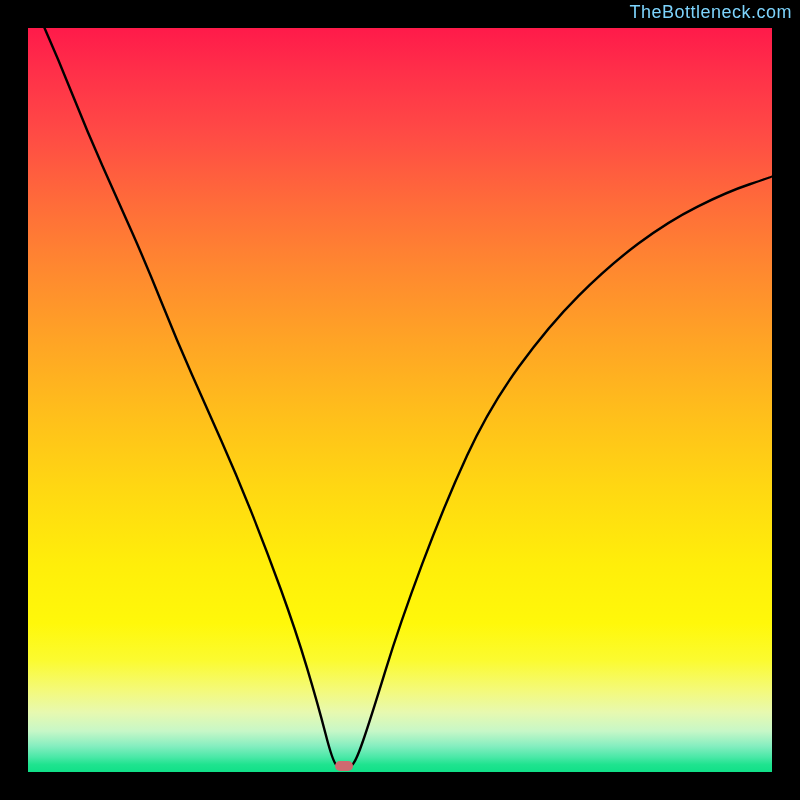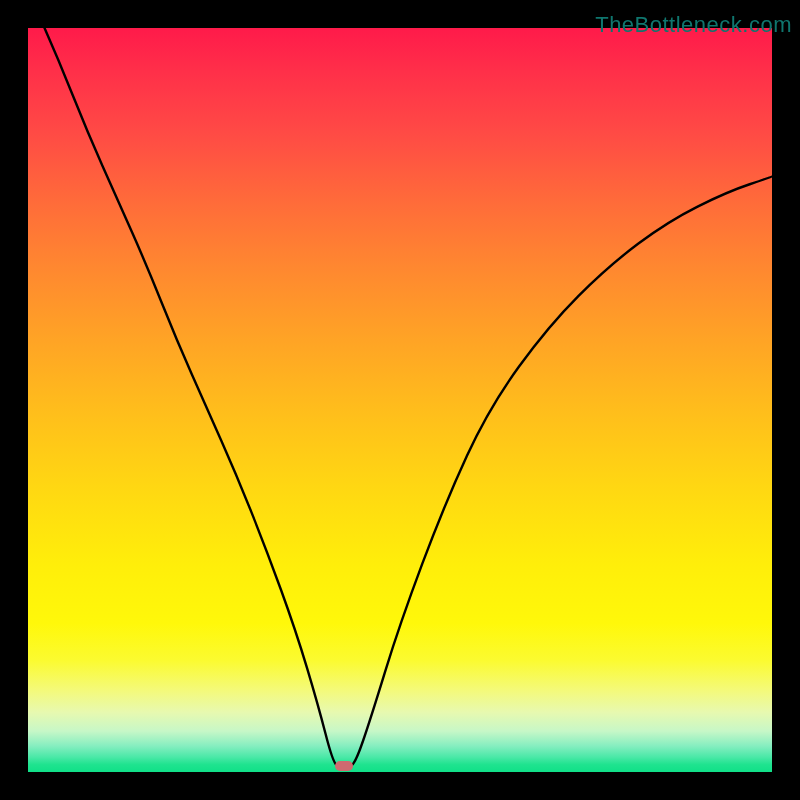--- a/index.html
+++ b/index.html
@@ -12,24 +12,24 @@
     font-family: Arial, Helvetica, sans-serif;
   }
   .outer {
     position: relative;
     width: 800px;
     height: 800px;
     background: #000;
   }
   .watermark {
     position: absolute;
-    top: 12px;
+    top: 2px;
     right: 8px;
-    color: #0f766e;
-    font-size: 22px;
+    color: #7dd3fc;
+    font-size: 18px;
     font-weight: 400;
     letter-spacing: 0.5px;
     z-index: 10;
   }
   .plot-area {
     position: absolute;
     left: 28px;
     top: 28px;
     width: 744px;
     height: 744px;

